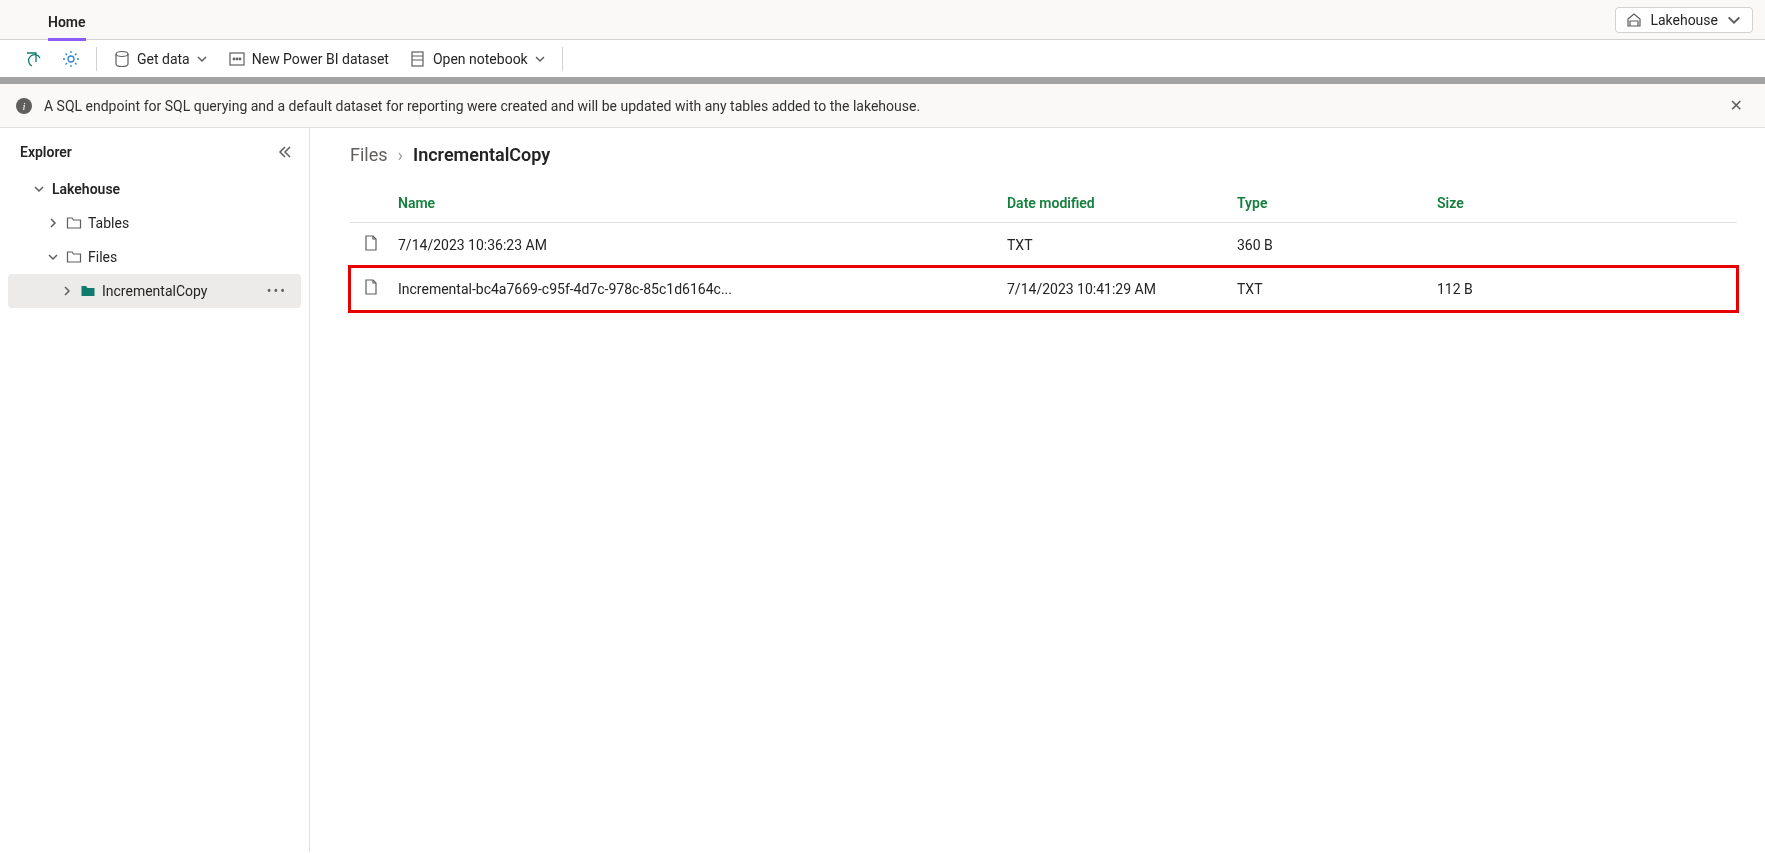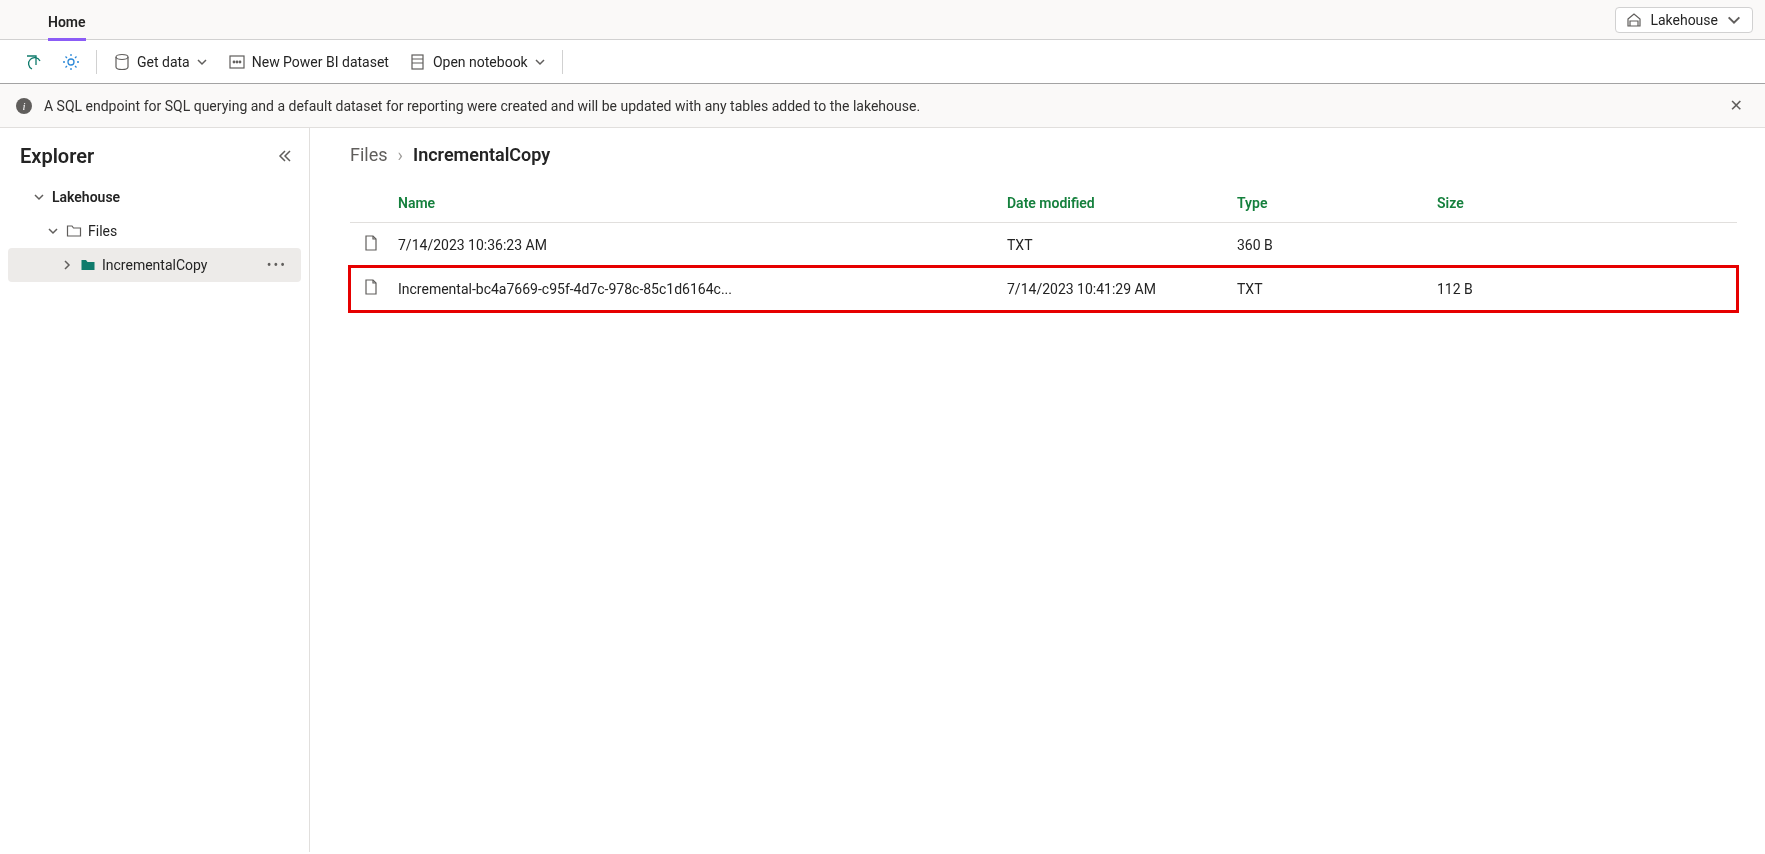--- a/index.html
+++ b/index.html
@@ -39,21 +39,21 @@
   }
   .topbar-right svg { width: 16px; height: 16px; }
   .chev { width: 12px; height: 12px; }
 
   .toolbar {
     display: flex;
     align-items: center;
     height: 44px;
     padding: 0 16px;
     gap: 4px;
-    border-bottom: 1px solid #a3a3a3;
+    border-bottom: 7px solid #a3a3a3;
     background: #ffffff;
   }
   .tbtn {
     display: flex;
     align-items: center;
     gap: 6px;
     padding: 6px 8px;
     border-radius: 4px;
     cursor: pointer;
   }
@@ -109,21 +109,21 @@
     overflow: auto;
   }
   .sidebar-header {
     display: flex;
     align-items: center;
     justify-content: space-between;
     padding: 6px 16px 12px 20px;
   }
   .sidebar-header .ttl {
     font-weight: 600;
-    font-size: 20px;
+    font-size: 14px;
   }
   .collapse-ic { width: 16px; height: 16px; cursor: pointer; color: #605e5c; }
 
   .tree {
     padding: 0 8px;
   }
   .tree-item {
     display: flex;
     align-items: center;
     gap: 6px;
@@ -292,20 +292,31 @@
 
       <div class="tree-item tree-root lvl1">
         <span class="tree-chev">
           <svg viewBox="0 0 12 12" width="12" height="12" fill="none" stroke="#605e5c" stroke-width="1.5">
               <path d="M2 4 L6 8 L10 4"></path>
             </svg>
         </span>
         <span class="tree-label">Lakehouse</span>
       </div>
 
+      <div class="tree-item lvl2">
+        <span class="tree-chev">
+          <svg viewBox="0 0 12 12" width="12" height="12" fill="none" stroke="#605e5c" stroke-width="1.5">
+              <path d="M4 2 L8 6 L4 10"></path>
+            </svg>
+        </span>
+        <svg class="tree-icon" viewBox="0 0 16 16" fill="none" stroke="#605e5c" stroke-width="1.2">
+          <path d="M1.5 3 H6 L7.5 5 H14.5 V13 H1.5 Z"></path>
+        </svg>
+        <span class="tree-label">Tables</span>
+      </div>
 
       <div class="tree-item lvl2">
         <span class="tree-chev">
           <svg viewBox="0 0 12 12" width="12" height="12" fill="none" stroke="#605e5c" stroke-width="1.5">
               <path d="M2 4 L6 8 L10 4"></path>
             </svg>
         </span>
         <svg class="tree-icon" viewBox="0 0 16 16" fill="none" stroke="#605e5c" stroke-width="1.2">
           <path d="M1.5 3 H6 L7.5 5 H14.5 V13 H1.5 Z"></path>
         </svg>

